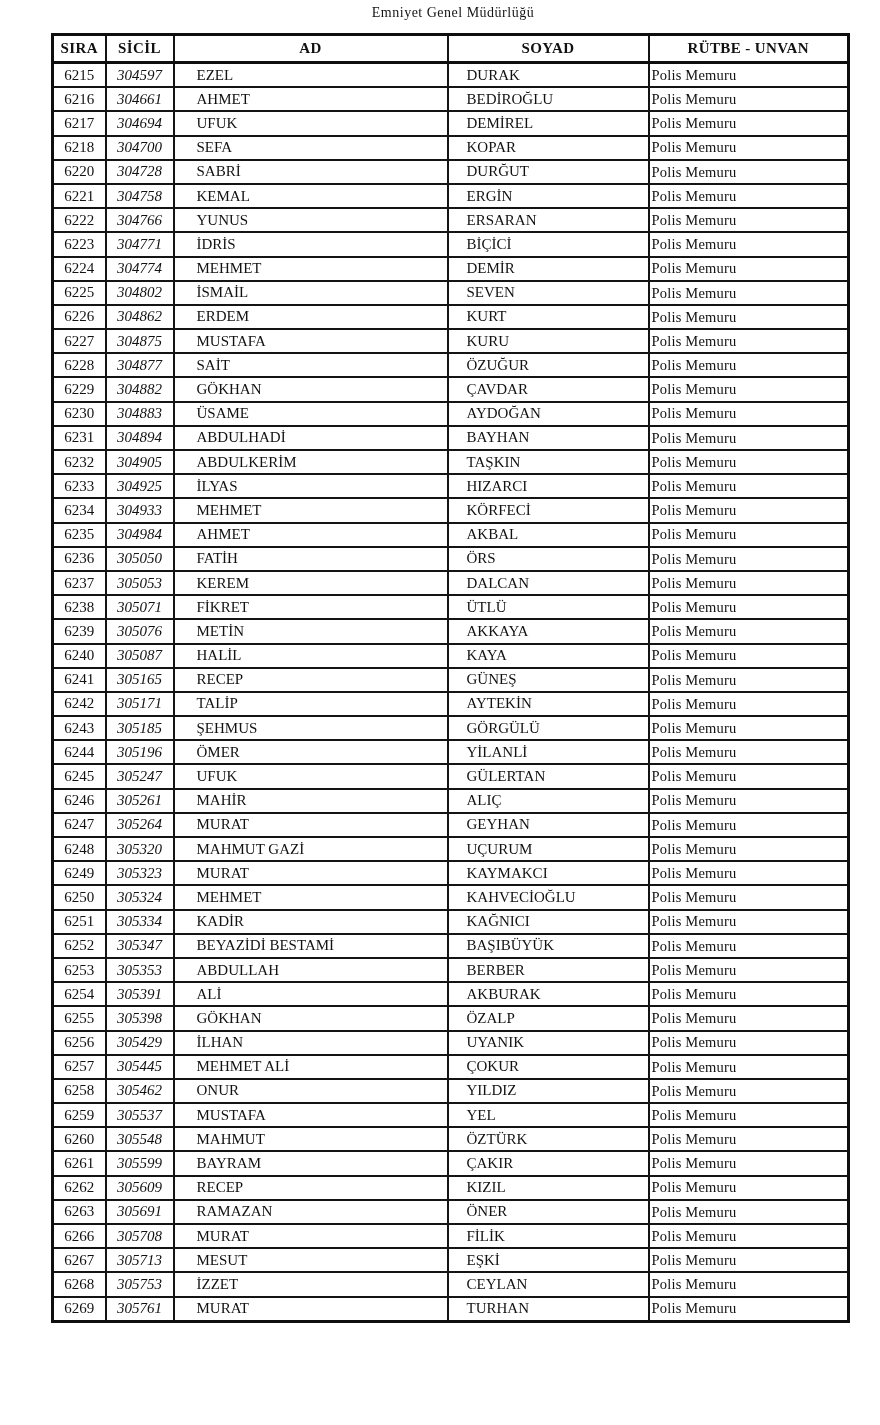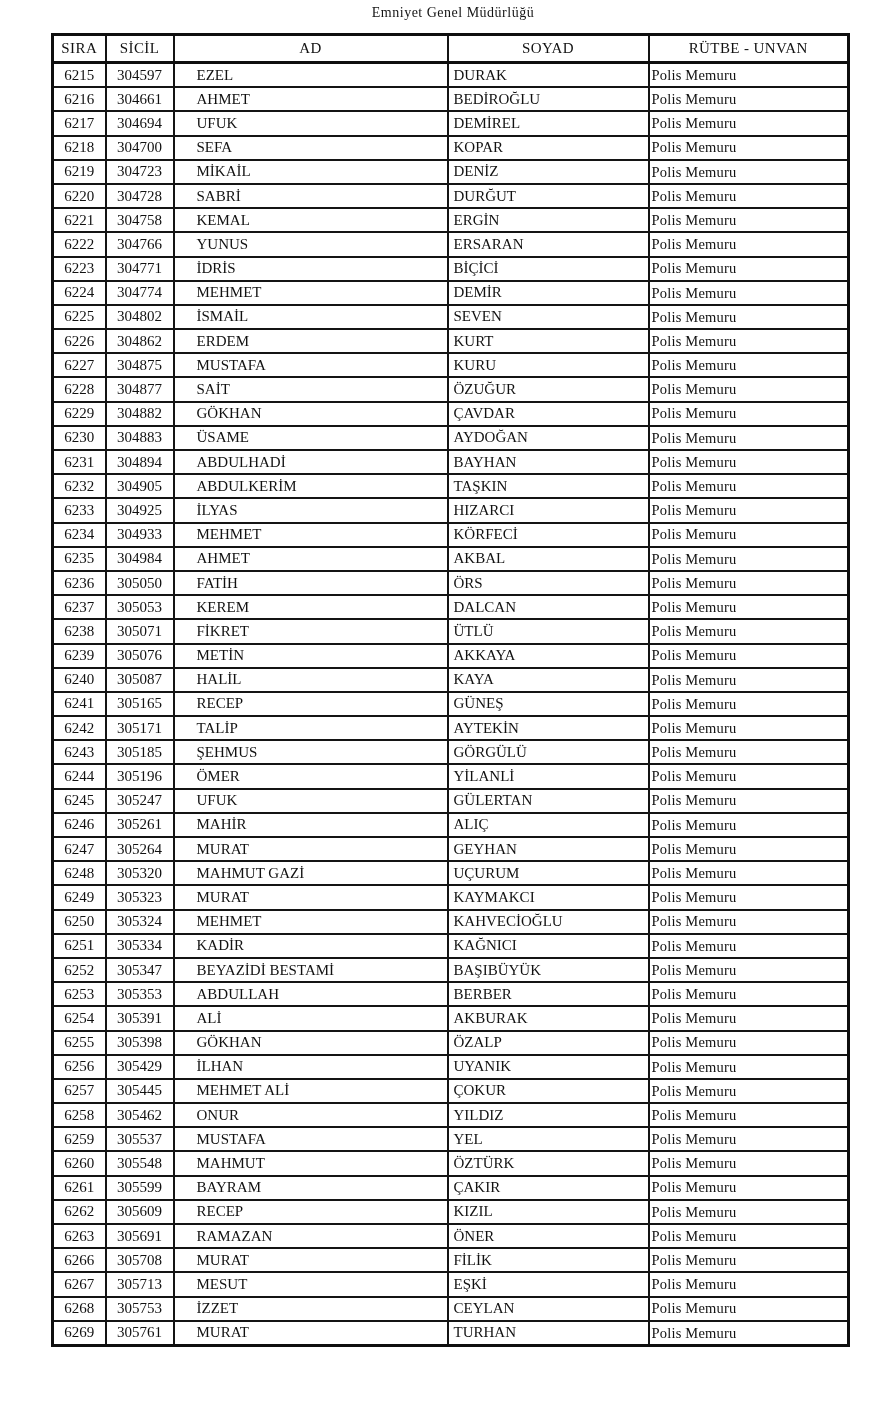--- a/index.html
+++ b/index.html
@@ -41,36 +41,36 @@
   col.c-soyad { width: 201px; }
   col.c-rutbe { width: 200px; }
   th, td {
     border: 2px solid #141414;
     overflow: hidden;
     white-space: nowrap;
   }
   thead th {
     height: 23px;
     font-size: 15px;
-    font-weight: 400;
+    font-weight: 700;
     text-align: center;
     letter-spacing: 0.4px;
     padding: 1px 2px;
     border-bottom: 3px solid #0e0e0e;
   }
   tbody td {
     height: 22.2px;
     font-size: 15px;
     padding: 0 2px;
     line-height: 1;
   }
   td.col0 { text-align: center; }
-  td.col1 { text-align: center; }
+  td.col1 { text-align: center; font-style: italic; }
   td.col2 { text-align: left; padding-left: 22px; }
-  td.col3 { text-align: left; padding-left: 5px; }
+  td.col3 { text-align: left; padding-left: 18px; }
   td.col4 { text-align: left; font-size: 14.5px; letter-spacing: 0.2px; }
 </style>
 </head>
 <body>
 
 <div class="page-title">Emniyet Genel Müdürlüğü</div>
 
 <table class="roster">
   <colgroup>
     <col class="c-sira">
@@ -111,27 +111,20 @@
         <td class="col4">Polis Memuru</td>
       </tr>
       <tr>
         <td class="col0">6218</td>
         <td class="col1">304700</td>
         <td class="col2">SEFA</td>
         <td class="col3">KOPAR</td>
         <td class="col4">Polis Memuru</td>
       </tr>
       <tr>
-        <td class="col0">6219</td>
-        <td class="col1">304723</td>
-        <td class="col2">MİKAİL</td>
-        <td class="col3">DENİZ</td>
-        <td class="col4">Polis Memuru</td>
-      </tr>
-      <tr>
         <td class="col0">6220</td>
         <td class="col1">304728</td>
         <td class="col2">SABRİ</td>
         <td class="col3">DURĞUT</td>
         <td class="col4">Polis Memuru</td>
       </tr>
       <tr>
         <td class="col0">6221</td>
         <td class="col1">304758</td>
         <td class="col2">KEMAL</td>

